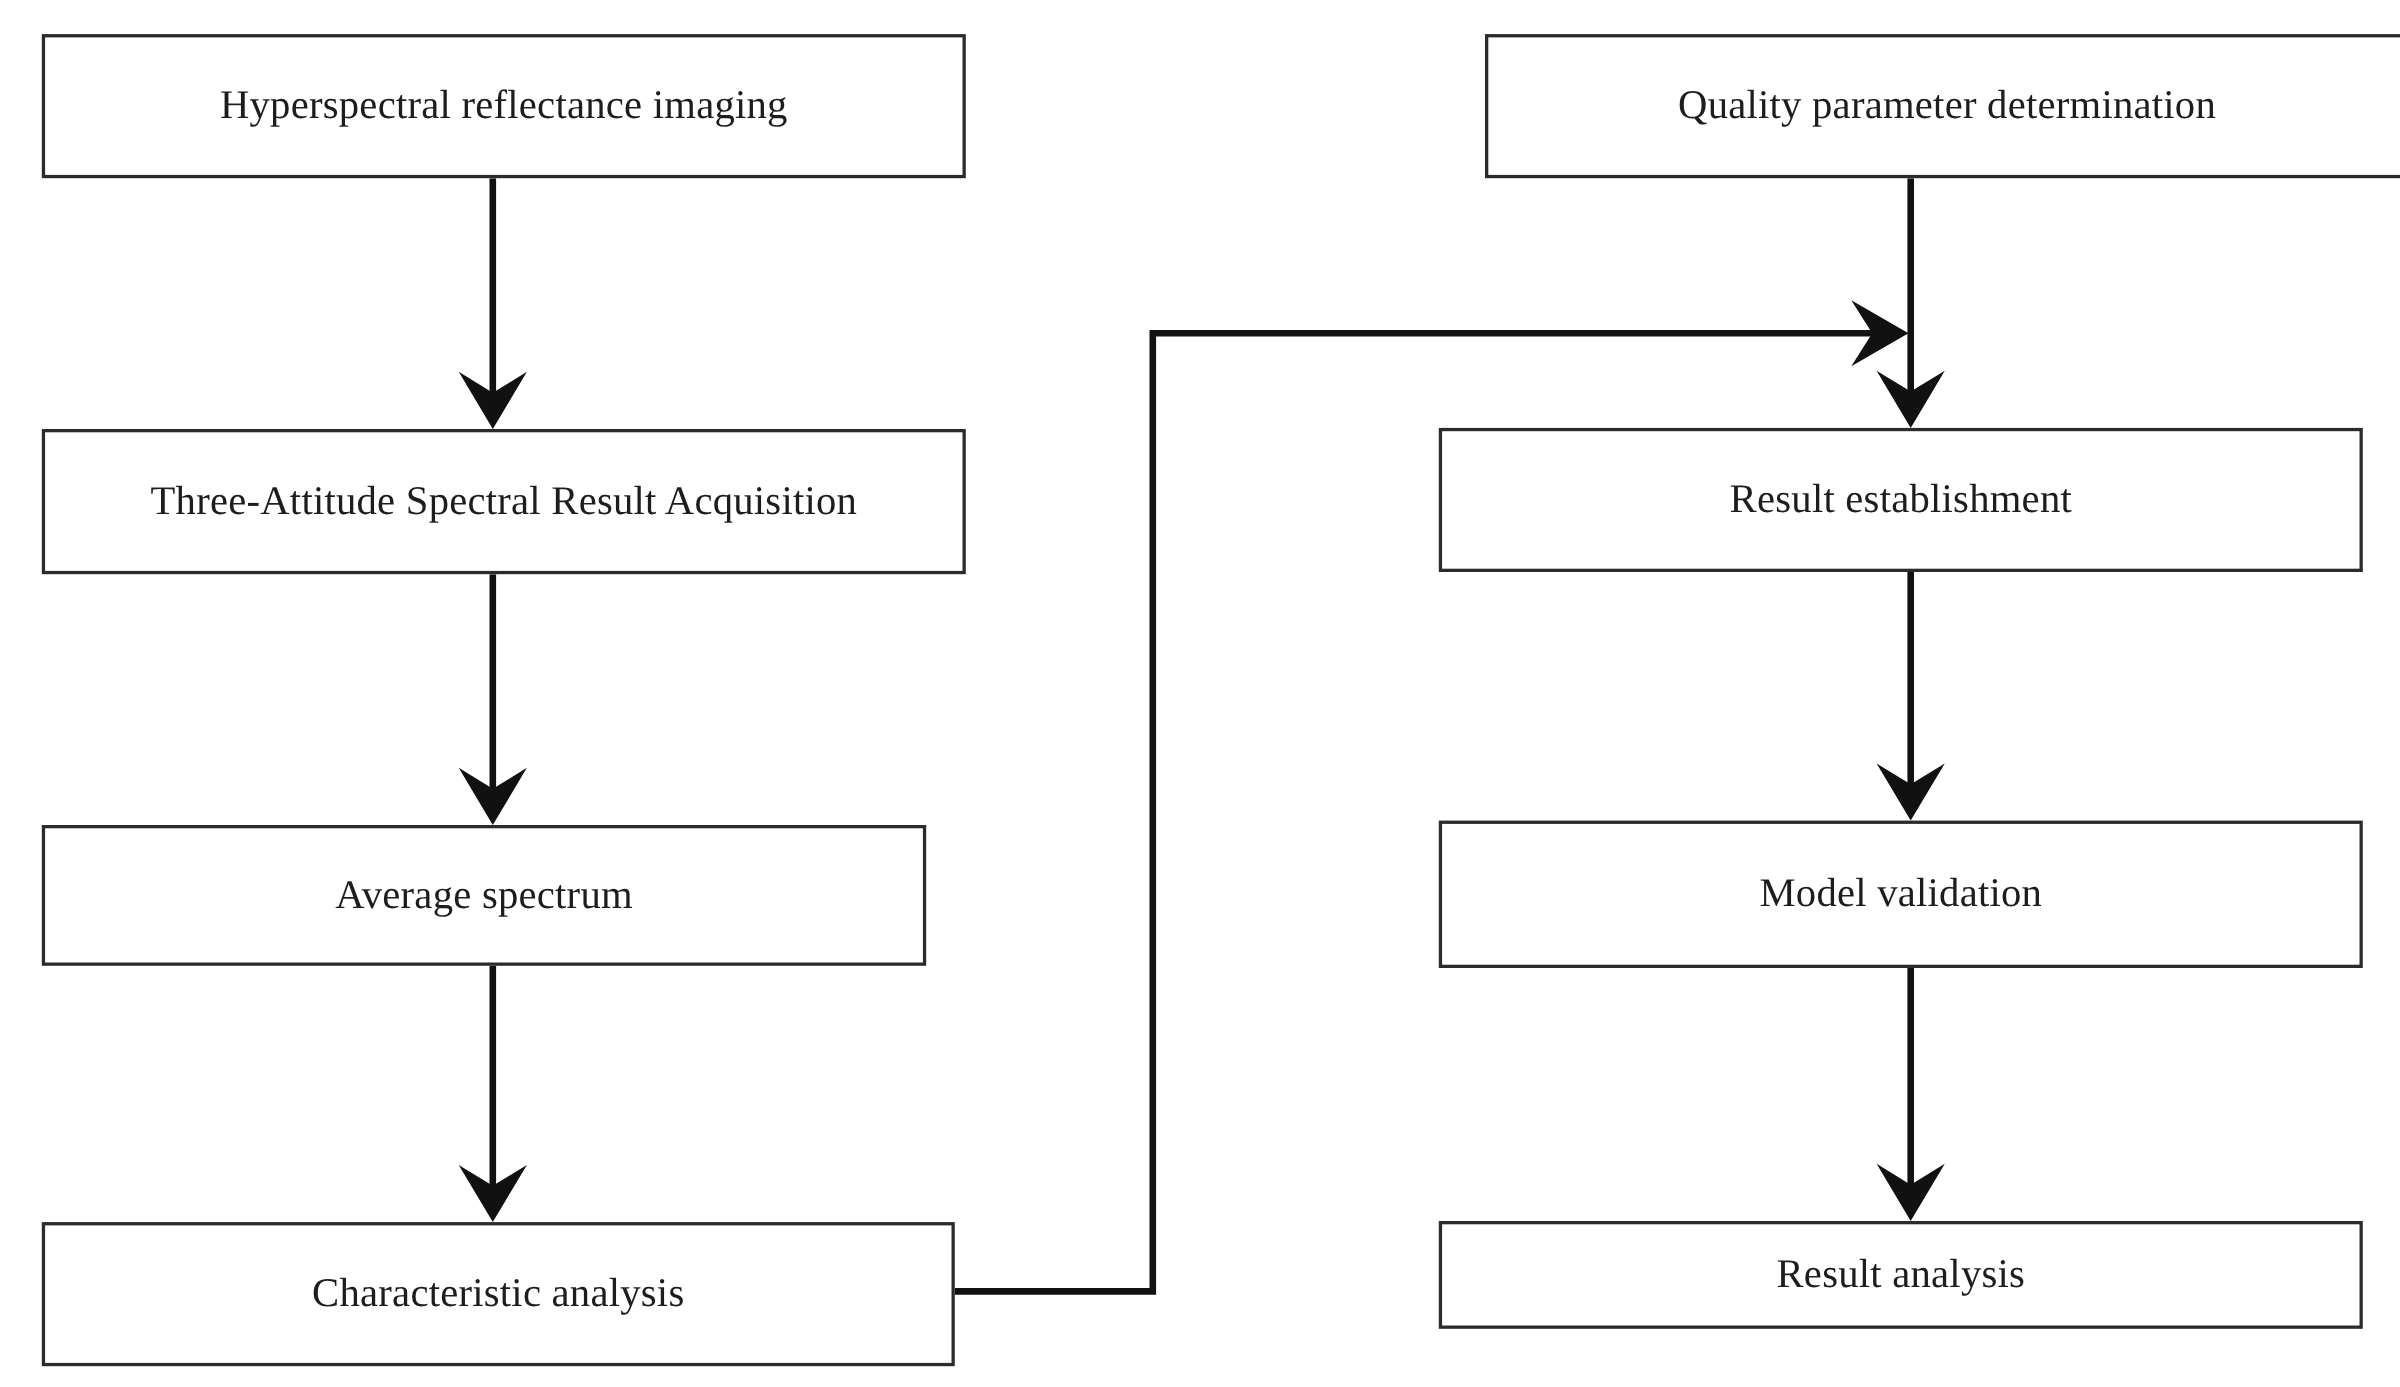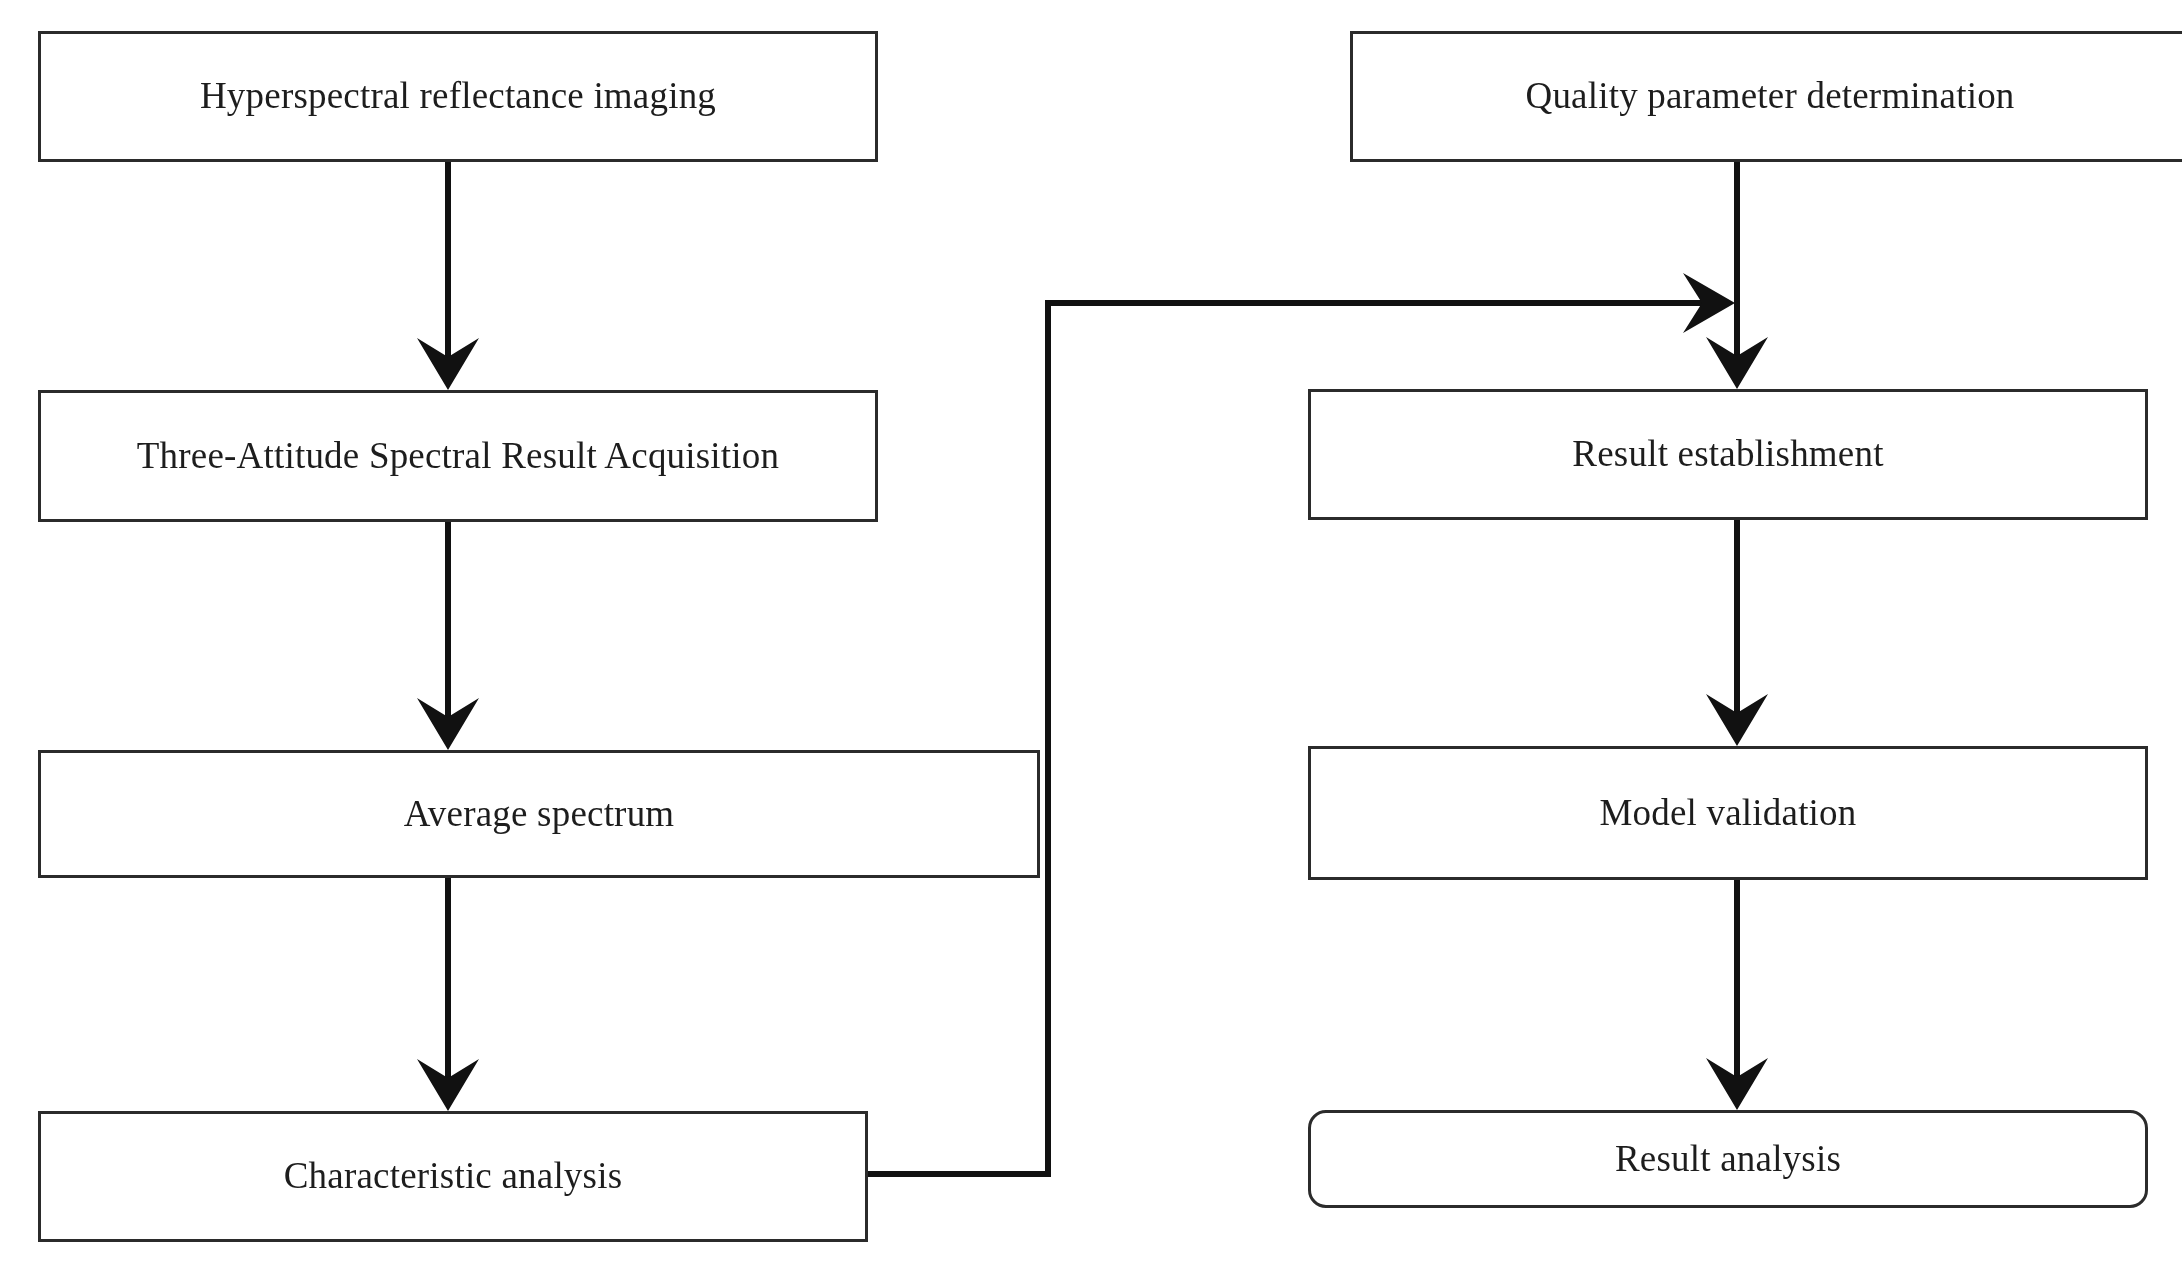--- a/index.html
+++ b/index.html
@@ -95,37 +95,37 @@
   </svg>
 
   <div class="node" style="left:38px; top:31px; width:840px; height:131px;">
     <span class="node-label">Hyperspectral reflectance imaging</span>
   </div>
 
   <div class="node" style="left:38px; top:390px; width:840px; height:132px;">
     <span class="node-label">Three-Attitude Spectral Result Acquisition</span>
   </div>
 
-  <div class="node" style="left:38px; top:750px; width:1002px; height:128px;">
+  <div class="node" style="left:38px; top:750px; width:804px; height:128px;">
     <span class="node-label">Average spectrum</span>
   </div>
 
   <div class="node" style="left:38px; top:1111px; width:830px; height:131px;">
     <span class="node-label">Characteristic analysis</span>
   </div>
 
   <div class="node" style="left:1308px; top:31px; width:840px; height:131px;margin-left:42px;">
     <span class="node-label">Quality parameter determination</span>
   </div>
 
   <div class="node" style="left:1308px; top:389px; width:840px; height:131px;">
     <span class="node-label">Result establishment</span>
   </div>
 
   <div class="node" style="left:1308px; top:746px; width:840px; height:134px;">
     <span class="node-label">Model validation</span>
   </div>
 
-  <div class="node" style="left:1308px; top:1110px; width:840px; height:98px;border-radius:18px;">
+  <div class="node" style="left:1308px; top:1110px; width:840px; height:98px;">
     <span class="node-label">Result analysis</span>
   </div>
 
 </div>
 
 </body></html>

